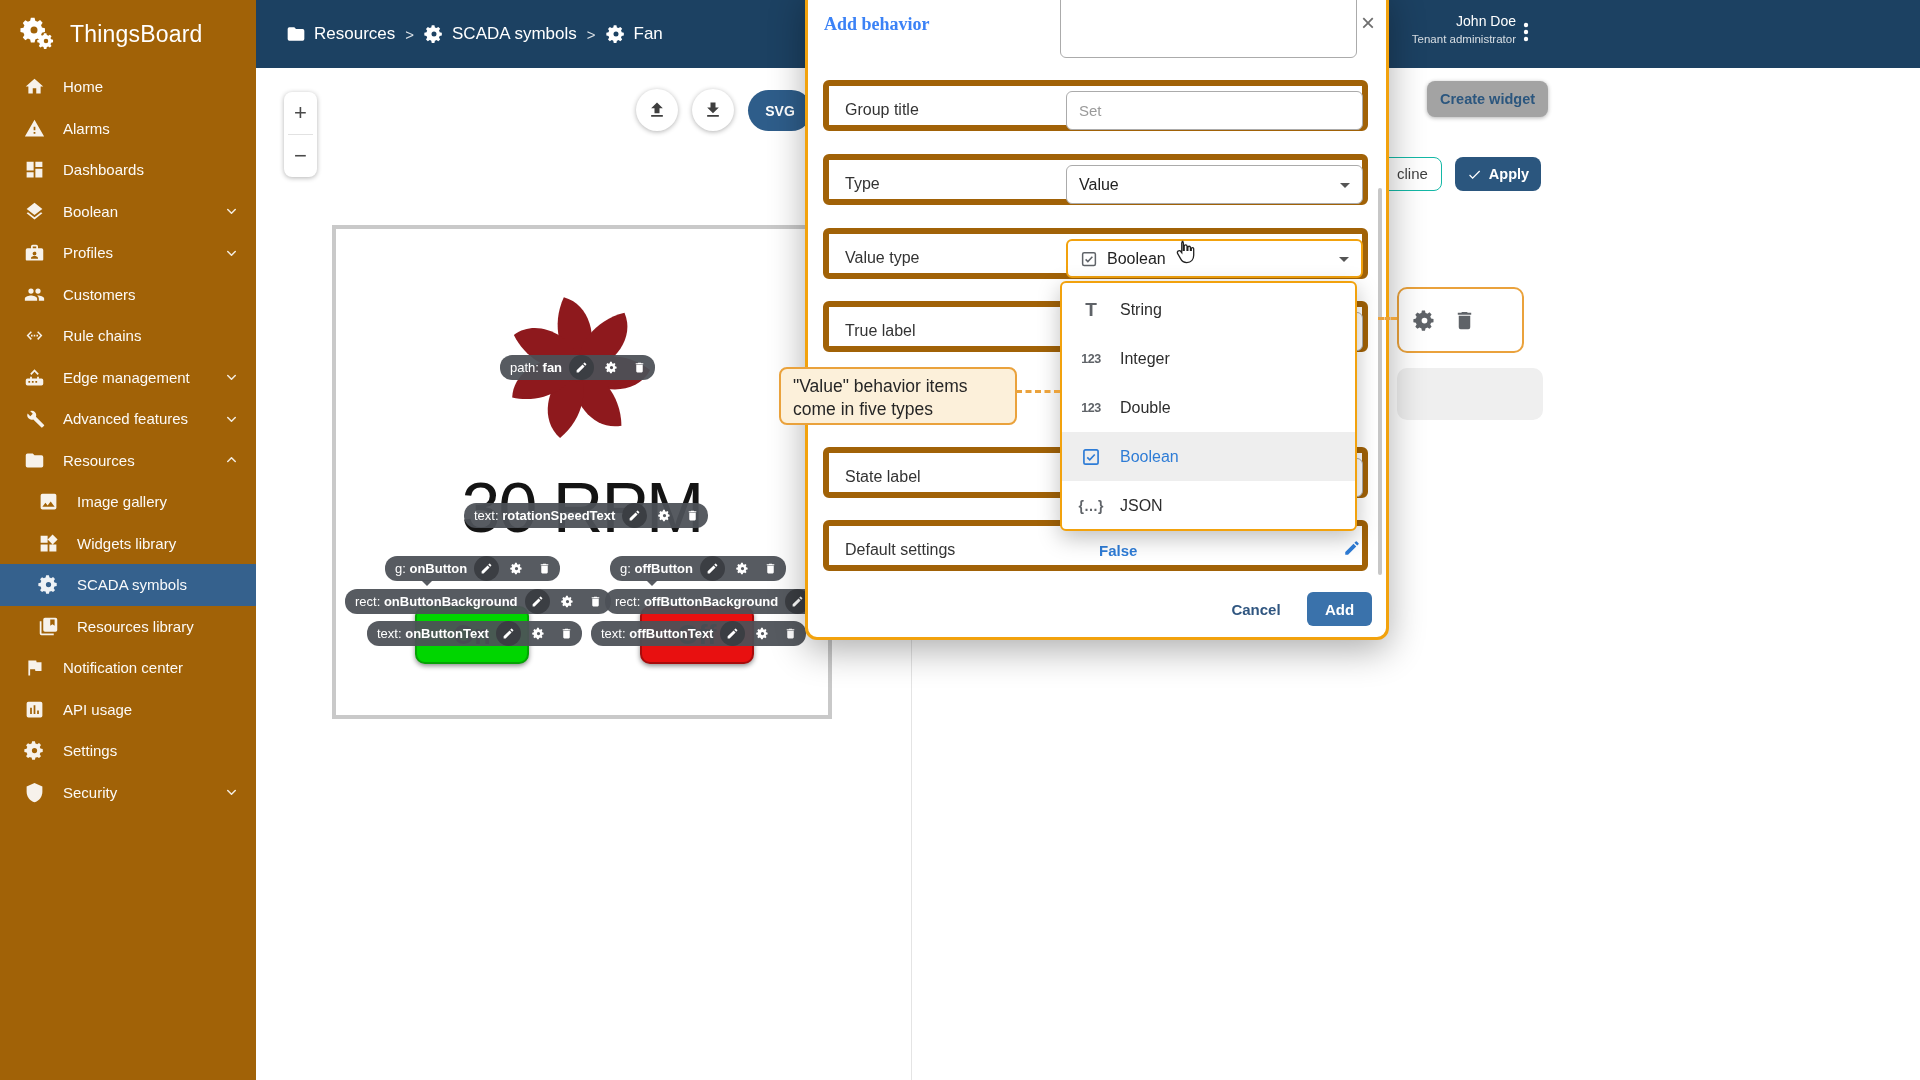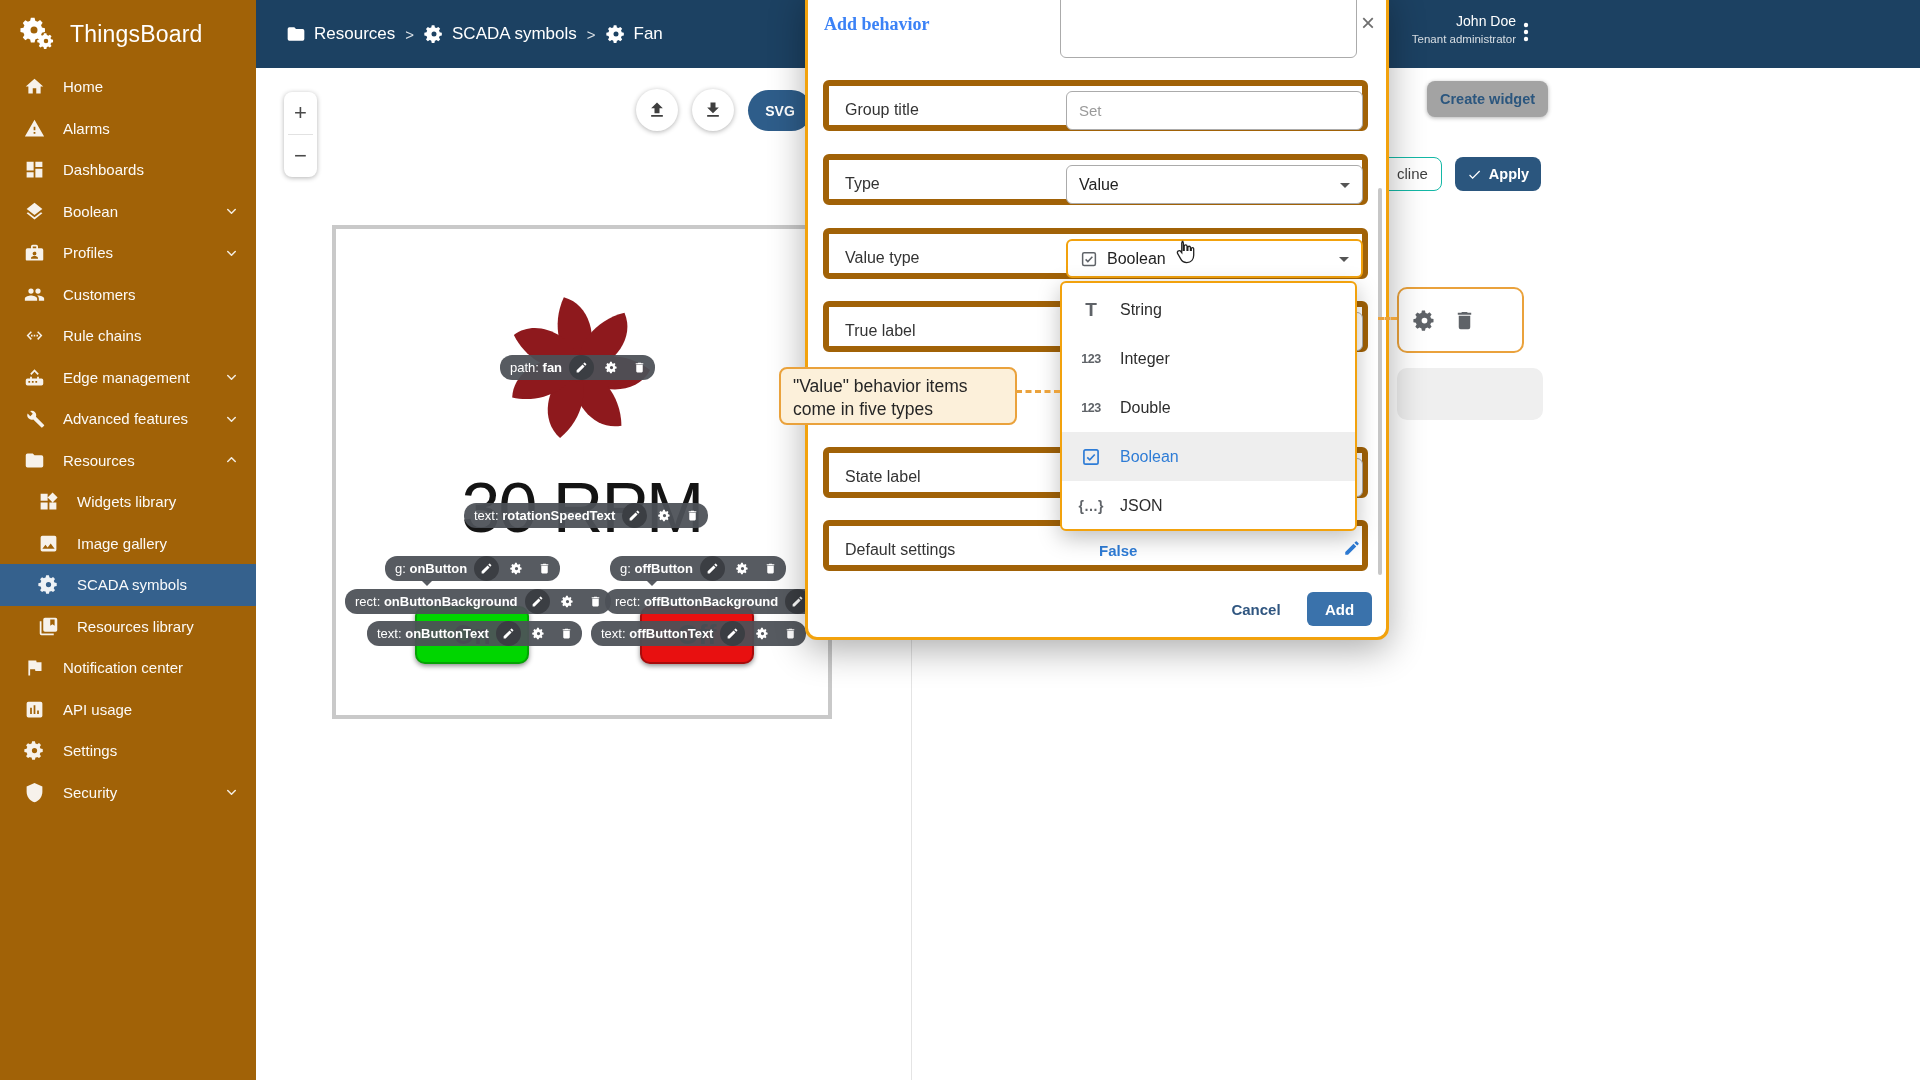--- a/index.html
+++ b/index.html
@@ -274,29 +274,29 @@
       <svg class="ico" viewBox="0 0 24 24">
           <use href="#i-folder"></use>
         </svg>
       <span>Resources</span>
       <svg class="ico chev" viewBox="0 0 24 24">
           <use href="#i-chevu"></use>
         </svg>
     </div>
     <div class="nav-item indent">
       <svg class="ico" viewBox="0 0 24 24">
+          <use href="#i-image"></use>
+        </svg>
+      <span>Image gallery</span>
+    </div>
+    <div class="nav-item indent">
+      <svg class="ico" viewBox="0 0 24 24">
           <use href="#i-widgets"></use>
         </svg>
       <span>Widgets library</span>
-    </div>
-    <div class="nav-item indent">
-      <svg class="ico" viewBox="0 0 24 24">
-          <use href="#i-image"></use>
-        </svg>
-      <span>Image gallery</span>
     </div>
     <div class="nav-item indent active">
       <svg class="ico" viewBox="0 0 24 24">
           <use href="#i-gear"></use>
         </svg>
       <span>SCADA symbols</span>
     </div>
     <div class="nav-item indent">
       <svg class="ico" viewBox="0 0 24 24">
           <use href="#i-lib"></use>

